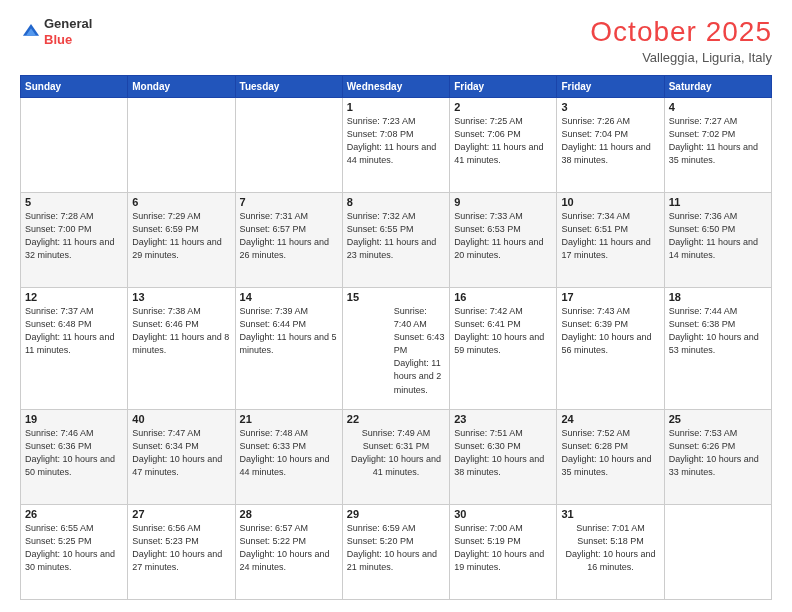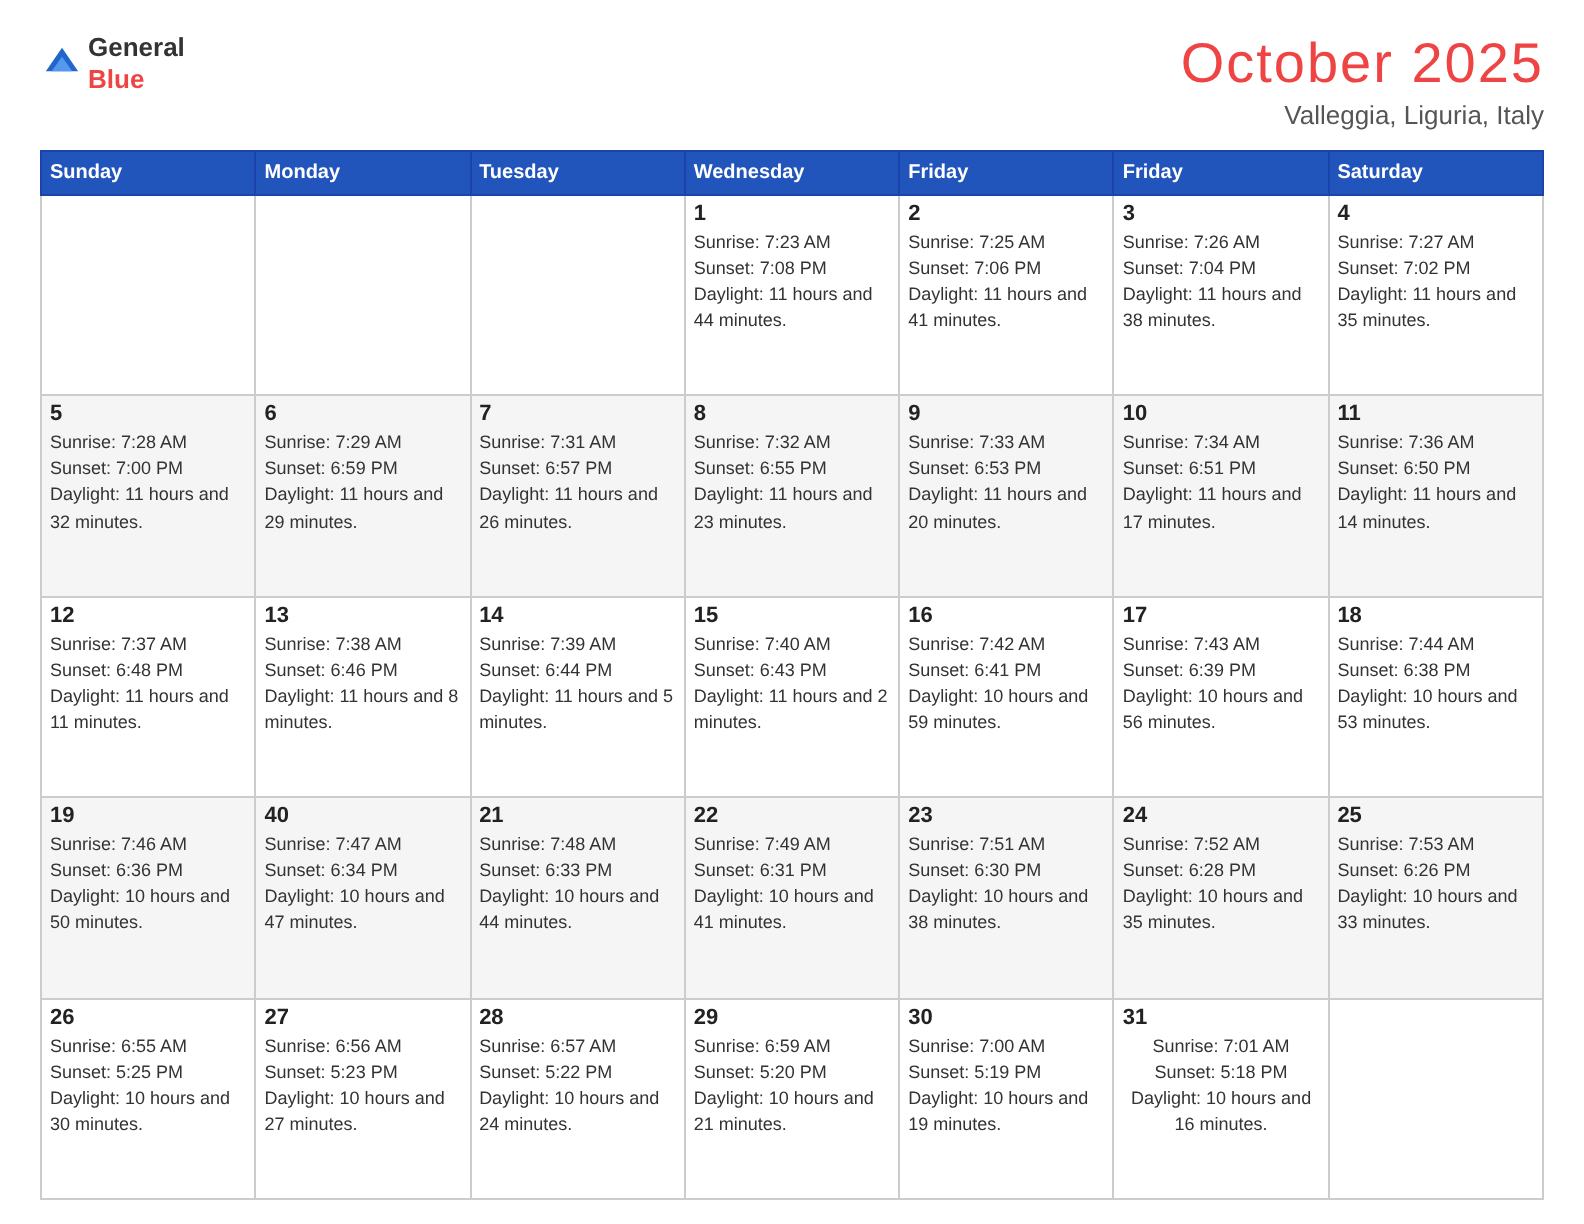--- a/index.html
+++ b/index.html
@@ -217,21 +217,21 @@
 Daylight: 11 hours and 8 minutes.</div>
           </td>
           <td>
             <div class="day-number">14</div>
             <div class="day-info" style="white-space: pre-line;">Sunrise: 7:39 AM
 Sunset: 6:44 PM
 Daylight: 11 hours and 5 minutes.</div>
           </td>
           <td>
             <div class="day-number">15</div>
-            <div class="day-info" style="white-space: pre-line;">Sunrise: 7:40 AM
+            <div class="day-info" style="white-space: pre-line; margin-left: 47px;">Sunrise: 7:40 AM
 Sunset: 6:43 PM
 Daylight: 11 hours and 2 minutes.</div>
           </td>
           <td>
             <div class="day-number">16</div>
             <div class="day-info" style="white-space: pre-line;">Sunrise: 7:42 AM
 Sunset: 6:41 PM
 Daylight: 10 hours and 59 minutes.</div>
           </td>
           <td>
@@ -261,21 +261,21 @@
 Daylight: 10 hours and 47 minutes.</div>
           </td>
           <td>
             <div class="day-number">21</div>
             <div class="day-info" style="white-space: pre-line;">Sunrise: 7:48 AM
 Sunset: 6:33 PM
 Daylight: 10 hours and 44 minutes.</div>
           </td>
           <td>
             <div class="day-number">22</div>
-            <div class="day-info" style="white-space: pre-line;">Sunrise: 7:49 AM
+            <div class="day-info" style="white-space: pre-line; text-align: center;">Sunrise: 7:49 AM
 Sunset: 6:31 PM
 Daylight: 10 hours and 41 minutes.</div>
           </td>
           <td>
             <div class="day-number">23</div>
             <div class="day-info" style="white-space: pre-line;">Sunrise: 7:51 AM
 Sunset: 6:30 PM
 Daylight: 10 hours and 38 minutes.</div>
           </td>
           <td>

